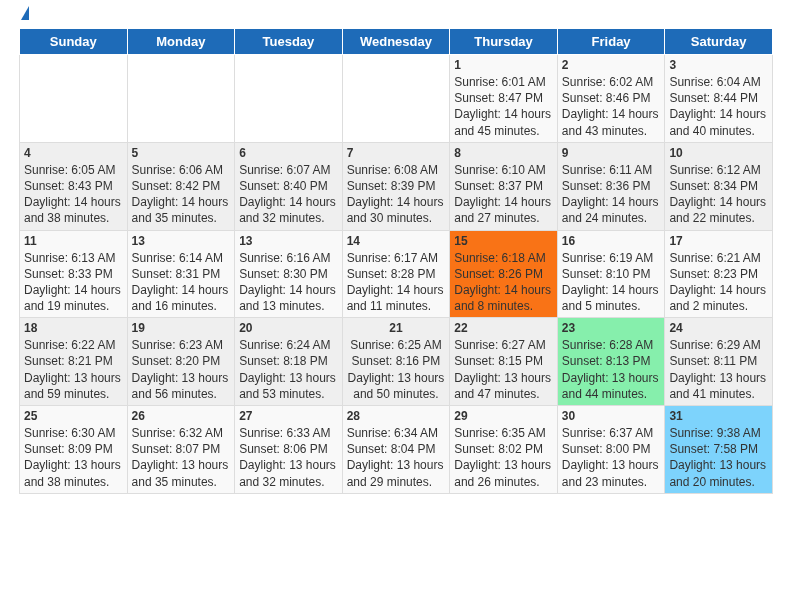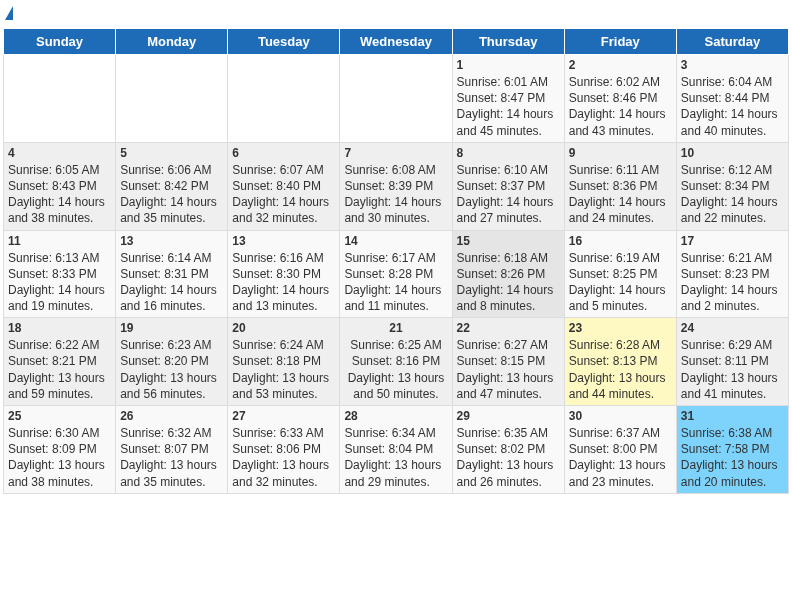--- a/index.html
+++ b/index.html
@@ -6,21 +6,21 @@
     body {
       width: 792px;
       height: 612px;
       font-family: Arial, sans-serif;
       background: #fff;
       overflow: hidden;
     }
     .page {
       width: 792px;
       height: 612px;
-      padding: 10px 3px;
+      padding: 10px 19px;
     }
     .header {
       display: flex;
       justify-content: space-between;
       align-items: flex-start;
       margin-bottom: 8px;
     }
     .logo {
       display: flex;
       flex-direction: column;
@@ -235,31 +235,31 @@
 Daylight: 14 hours
 and 13 minutes.</div>
           </td>
           <td style="background: rgb(249, 249, 249); margin-left: 45px;">
             <span class="day-number">14</span>
             <div class="day-info">Sunrise: 6:17 AM
 Sunset: 8:28 PM
 Daylight: 14 hours
 and 11 minutes.</div>
           </td>
-          <td style="background: #e5e5e5;">
+          <td style="background: #f97316;">
             <span class="day-number">15</span>
             <div class="day-info">Sunrise: 6:18 AM
 Sunset: 8:26 PM
 Daylight: 14 hours
 and 8 minutes.</div>
           </td>
           <td style="background: rgb(249, 249, 249);">
             <span class="day-number">16</span>
             <div class="day-info">Sunrise: 6:19 AM
-Sunset: 8:25 PM
+Sunset: 8:10 PM
 Daylight: 14 hours
 and 5 minutes.</div>
           </td>
           <td style="background: rgb(249, 249, 249); margin-top: 12px;">
             <span class="day-number">17</span>
             <div class="day-info">Sunrise: 6:21 AM
 Sunset: 8:23 PM
 Daylight: 14 hours
 and 2 minutes.</div>
           </td>
@@ -293,21 +293,21 @@
 Daylight: 13 hours
 and 50 minutes.</div>
           </td>
           <td style="background: rgb(239, 239, 239);">
             <span class="day-number">22</span>
             <div class="day-info">Sunrise: 6:27 AM
 Sunset: 8:15 PM
 Daylight: 13 hours
 and 47 minutes.</div>
           </td>
-          <td style="background: #fef9c3;">
+          <td style="background: #86efac;">
             <span class="day-number">23</span>
             <div class="day-info">Sunrise: 6:28 AM
 Sunset: 8:13 PM
 Daylight: 13 hours
 and 44 minutes.</div>
           </td>
           <td style="background: rgb(239, 239, 239);">
             <span class="day-number">24</span>
             <div class="day-info">Sunrise: 6:29 AM
 Sunset: 8:11 PM
@@ -353,21 +353,21 @@
           </td>
           <td style="background: rgb(249, 249, 249);">
             <span class="day-number">30</span>
             <div class="day-info">Sunrise: 6:37 AM
 Sunset: 8:00 PM
 Daylight: 13 hours
 and 23 minutes.</div>
           </td>
           <td style="background: #7dd3fc;">
             <span class="day-number">31</span>
-            <div class="day-info">Sunrise: 6:38 AM
+            <div class="day-info">Sunrise: 9:38 AM
 Sunset: 7:58 PM
 Daylight: 13 hours
 and 20 minutes.</div>
           </td>
         </tr>
       </tbody>
   </table>
 </div>
 
 </body></html>

